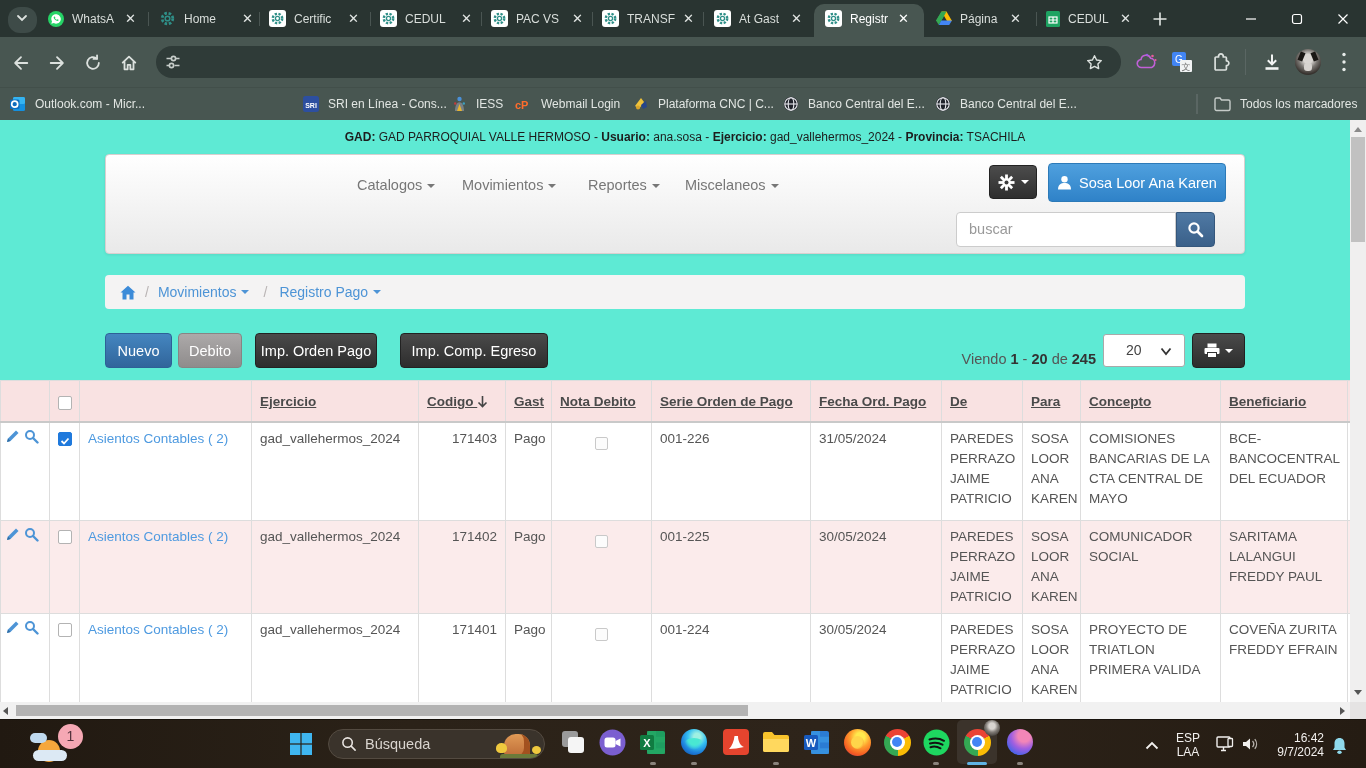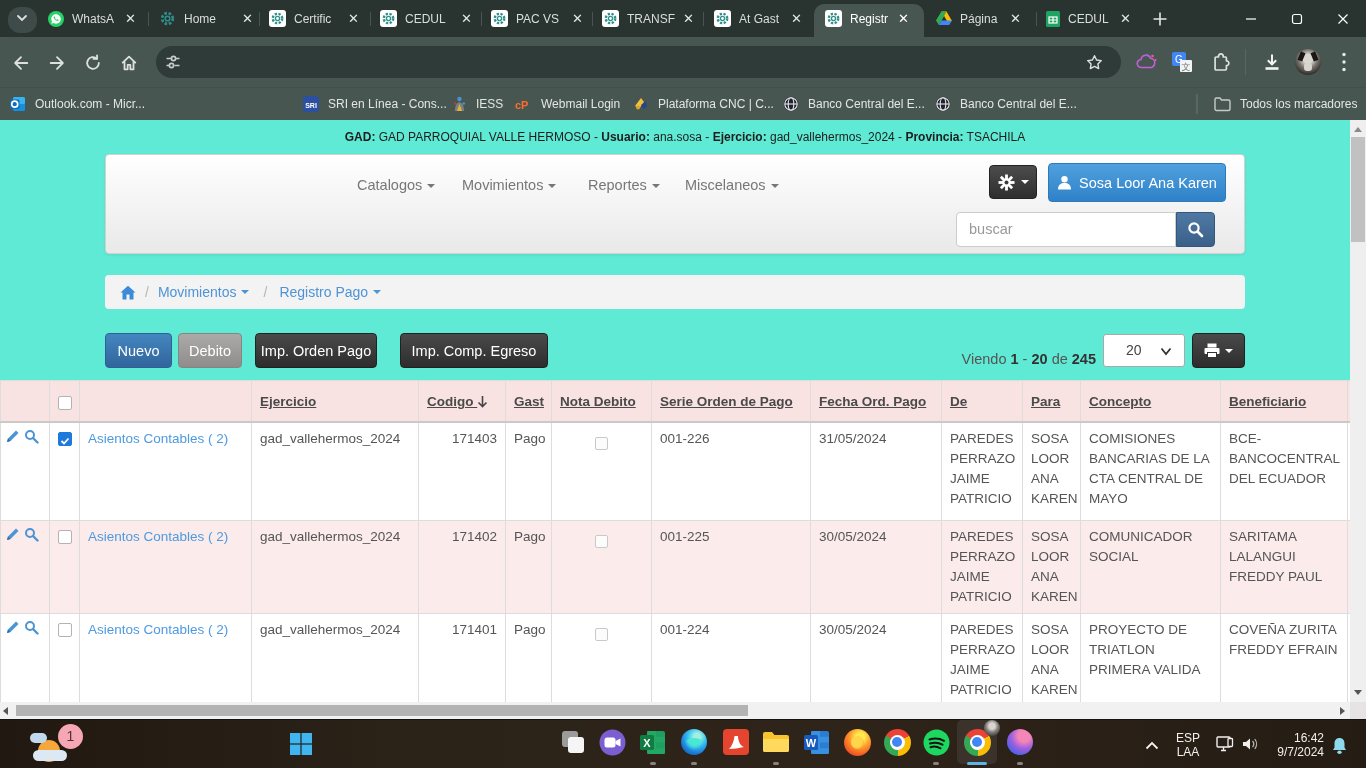--- a/index.html
+++ b/index.html
@@ -579,20 +579,33 @@
 
   <svg class="abs" style="left:290px;top:13px" width="22" height="22" viewBox="0 0 22 22">
       <g fill="#3FB6F0">
         <rect x="0" y="0" width="10.4" height="10.4"></rect>
         <rect x="11.6" y="0" width="10.4" height="10.4"></rect>
         <rect x="0" y="11.6" width="10.4" height="10.4"></rect>
         <rect x="11.6" y="11.6" width="10.4" height="10.4"></rect>
       </g>
     </svg>
 
+  <div class="abs" style="left:328px;top:9px;width:217px;height:30px;border-radius:15px;background:#3A332B;border:1px solid #544B41;overflow:hidden">
+    <svg class="abs" style="left:12px;top:6px" width="16" height="16" viewBox="0 0 17 17">
+        <circle cx="7" cy="7" r="5" fill="none" stroke="#E8E4E0" stroke-width="1.7"></circle>
+        <path d="M10.8 10.8 L15 15" stroke="#E8E4E0" stroke-width="1.7" stroke-linecap="round"></path>
+      </svg>
+    <span class="abs" style="left:36px;top:6px;font-size:14.5px;color:#D9D4CF">Búsqueda</span>
+    <div class="abs" style="right:0;top:0;width:54px;height:30px">
+      <div class="abs" style="left:14px;top:4px;width:26px;height:26px;background:linear-gradient(#E09A56,#B96633);border-radius:45% 45% 8px 8px;box-shadow:inset -6px -4px 0 #A3511F"></div>
+      <div class="abs" style="left:6px;top:13px;width:11px;height:10px;background:#EFC93E;border-radius:50% 50% 40% 40%"></div>
+      <div class="abs" style="left:42px;top:16px;width:9px;height:8px;background:#EFC93E;border-radius:50%"></div>
+      <div class="abs" style="left:10px;top:24px;width:38px;height:6px;background:#6B7A3A;border-radius:3px"></div>
+    </div>
+  </div>
 
   <div class="tbicon" style="left:553px">
       <svg width="24" height="24" viewBox="0 0 24 24">
         <rect x="1" y="1" width="16" height="16" rx="3" fill="#9B9B9B"></rect>
         <rect x="7" y="7" width="16" height="16" rx="3" fill="#F5F5F5"></rect>
       </svg>
     </div>
 
   <div class="tbicon" style="left:592px">
       <svg width="27" height="27" viewBox="0 0 27 27">

